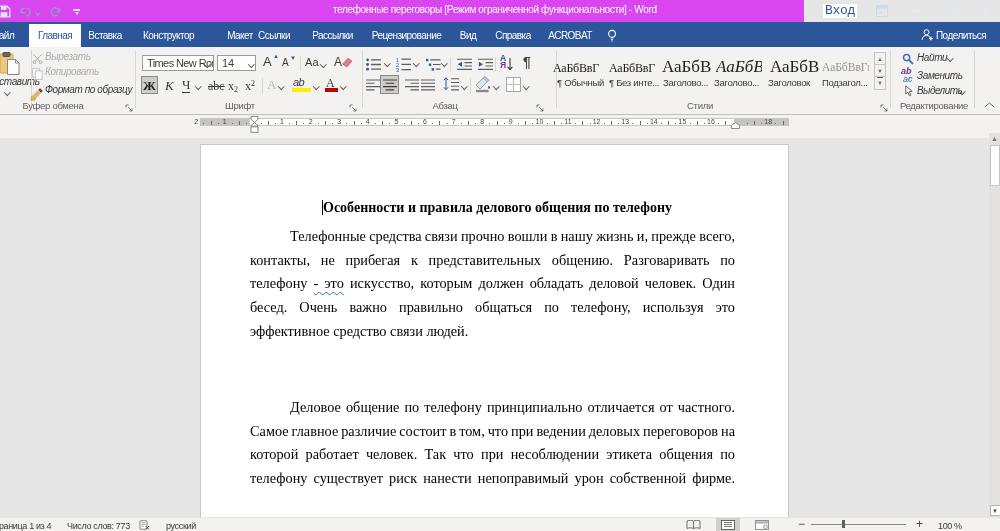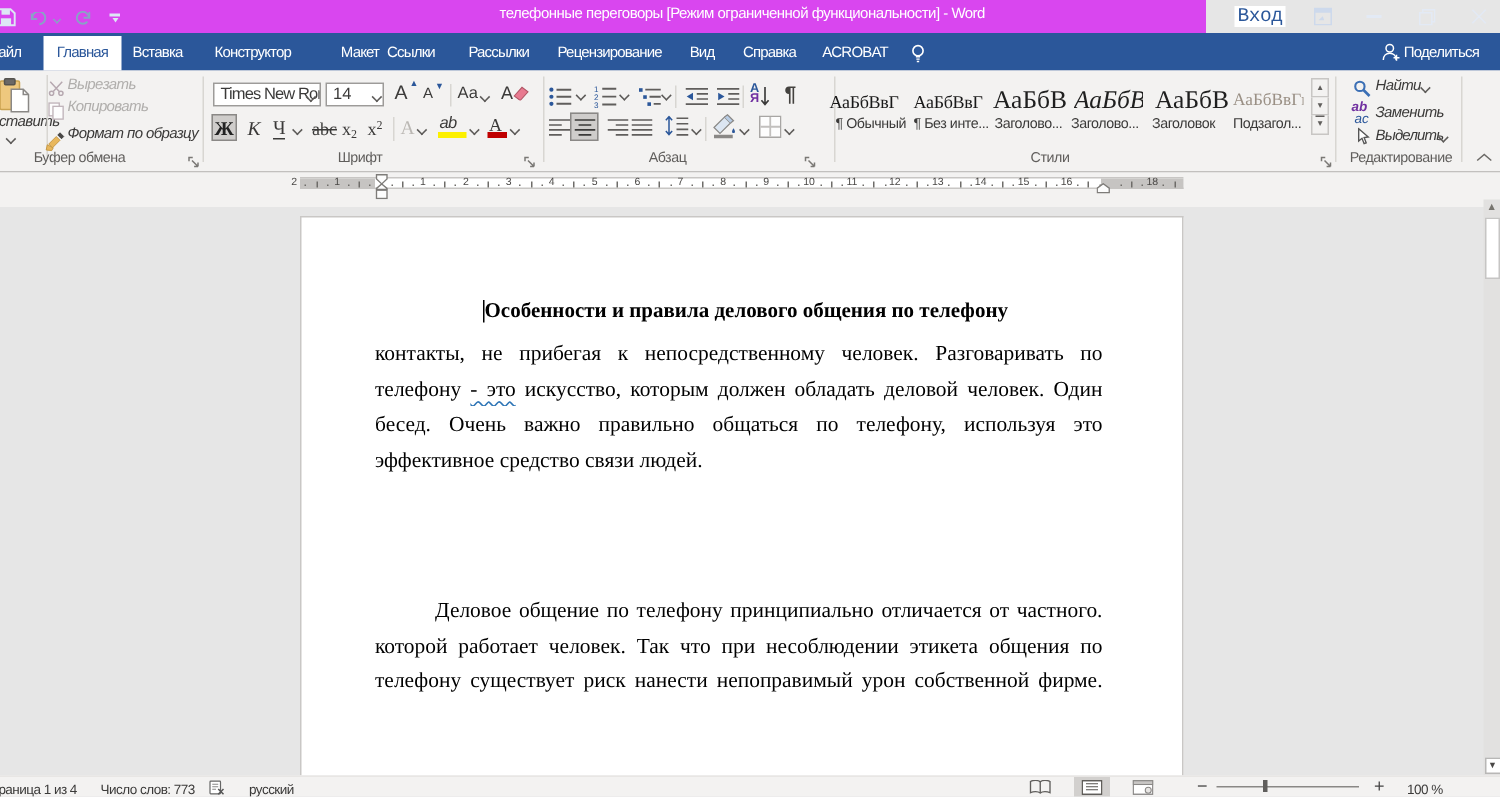--- a/index.html
+++ b/index.html
@@ -363,27 +363,29 @@
 <path d="M4.5 0.5 L8.5 3.4 V6.5 H0.5 V3.4 Z" fill="#fdfdfd" stroke="#7e7c79" stroke-width="0.9"></path>
 </svg>
 </div>
 
 <div id="docarea" class="abs">
   <div class="abs" style="left:200px;top:6px;width:589px;height:373px;background:#fff;border:1px solid #c9c7c5;border-bottom:none;box-sizing:border-box;"></div>
   <div id="doctext" class="abs" style="left:250px;top:0;width:485px;height:377px;font-family:'Liberation Serif',serif;font-size:14.3px;color:#000;">
     <div class="abs" style="left:73px;top:61.8px;font-size:14px;font-weight:bold;line-height:16px;white-space:nowrap;">Особенности и правила делового общения по телефону</div>
     <div class="abs" style="left:72px;top:62.4px;width:1px;height:14.5px;background:#000;"></div>
     <div class="abs" style="left:0;top:86.8px;width:485px;line-height:23.8px;">
-      <div class="jl">контакты, не прибегая к непосредственному человек. Разговаривать по</div>
+      <div class="jl" style="text-indent:40px;word-spacing:-0.55px;">Телефонные средства связи прочно вошли в нашу жизнь и, прежде всего,</div>
+      <div class="jl">контакты, не прибегая к представительных общению. Разговаривать по</div>
       <div class="jl">телефону <span class="wavy">- это</span> искусство, которым должен обладать деловой человек. Один</div>
       <div class="jl">бесед. Очень важно правильно общаться по телефону, используя это</div>
       <div>эффективное средство связи людей.</div>
     </div>
     <div class="abs" style="left:0;top:258px;width:485px;line-height:23.6px;">
       <div class="jl" style="text-indent:40px;">Деловое общение по телефону принципиально отличается от частного.</div>
+      <div class="jl" style="word-spacing:-0.8px;">Самое главное различие состоит в том, что при ведении деловых переговоров на</div>
       <div class="jl">которой работает человек. Так что при несоблюдении этикета общения по</div>
       <div class="jl">телефону существует риск нанести непоправимый урон собственной фирме.</div>
     </div>
   </div>
 </div>
 
 <div class="abs" style="left:989px;top:133px;width:11px;height:384px;background:#e2e1e0;">
   <div class="abs" style="left:0;top:0;width:11px;height:12px;color:#77756f;font-size:7px;text-align:center;line-height:12px;">▲</div>
   <div class="abs" style="left:0.5px;top:12px;width:10px;height:41px;background:#fff;border:1px solid #c6c5c4;box-sizing:border-box;"></div>
   <div class="abs" style="left:0.5px;top:372px;width:11px;height:11px;background:#fff;border:1px solid #b8b7b6;box-sizing:border-box;color:#4a4846;font-size:6px;text-align:center;line-height:10px;">▼</div>

